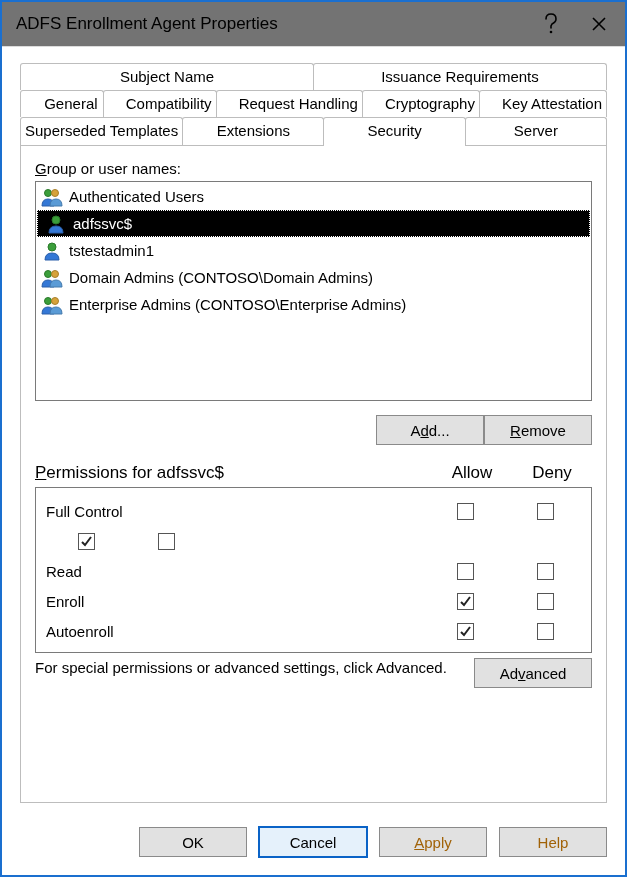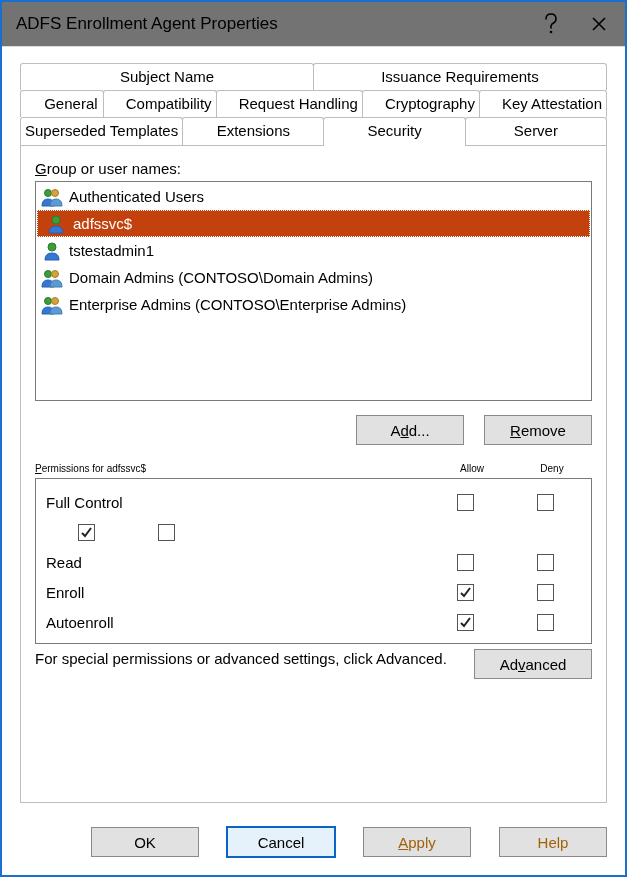--- a/index.html
+++ b/index.html
@@ -108,34 +108,33 @@
   .list-item {
     display: flex;
     align-items: center;
     height: 27px;
     padding: 0 4px;
     font-size: 15px;
     gap: 6px;
     white-space: nowrap;
   }
   .list-item.selected {
-    background: #c2410c;
+    background: #000000;
     color: #fff;
     padding-left: 8px;
   }
   .list-item.selected.focus {
     outline: 1px dotted #fff;
     outline-offset: -1px;
   }
   .icon-slot { width: 22px; height: 22px; display:flex; align-items:center; justify-content:center; }
 
   .btn-row {
     display: flex;
     justify-content: flex-end;
-    gap: 20px;
     margin-top: 14px;
   }
   .btn {
     width: 108px;
     height: 30px;
     border: 1px solid #8a8a8a;
     background: #e1e1e1;
     font-size: 15px;
     font-family: inherit;
     cursor: default;
@@ -145,21 +144,21 @@
     box-sizing: border-box;
   }
   .btn.wide { width: 118px; }
   .btn.disabled { color: #a16207; }
   .btn.primary-ring { outline: 2px solid #0a63c7; outline-offset: -1px; background: #e5f1fb; border-color:#0a63c7;}
 
   .perm-header {
     display: flex;
     align-items: flex-end;
     margin-top: 18px;
-    font-size: 10px;
+    font-size: 17px;
   }
   .perm-header .ph-label { flex: 1 1 auto; }
   .perm-header .ph-col { width: 80px; text-align: center; }
 
   .perm-box {
     border: 1px solid #7a7a7a;
     padding: 8px 6px 6px 10px;
     margin-top: 4px;
   }
   .perm-row {
@@ -184,21 +183,21 @@
     display: flex;
     align-items: flex-start;
     gap: 20px;
     margin-top: 5px;
   }
   .advanced-text { flex: 1 1 auto; font-size: 15px; line-height: 1.3; }
 
   .button-bar {
     display: flex;
     justify-content: flex-end;
-    gap: 28px;
+    gap: 12px;
     padding: 14px 18px 18px 18px;
   }
 </style>
 </head>
 <body>
 
 <div class="window">
 
   <div class="titlebar">
     <div class="titlebar-title">ADFS Enrollment Agent Properties</div>

